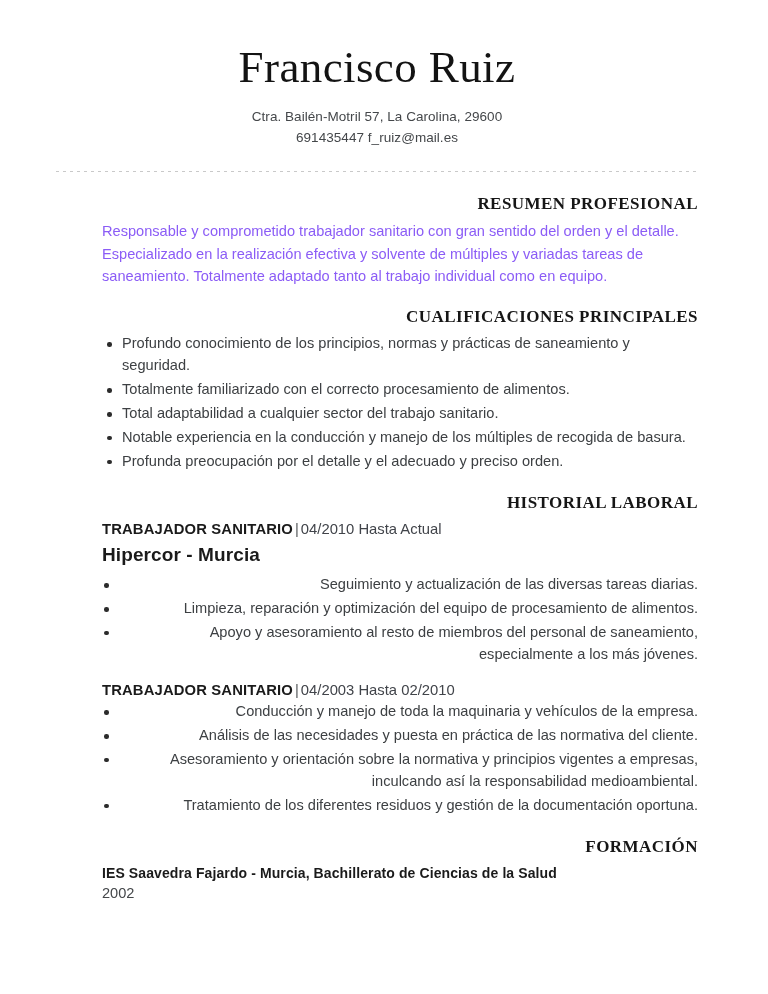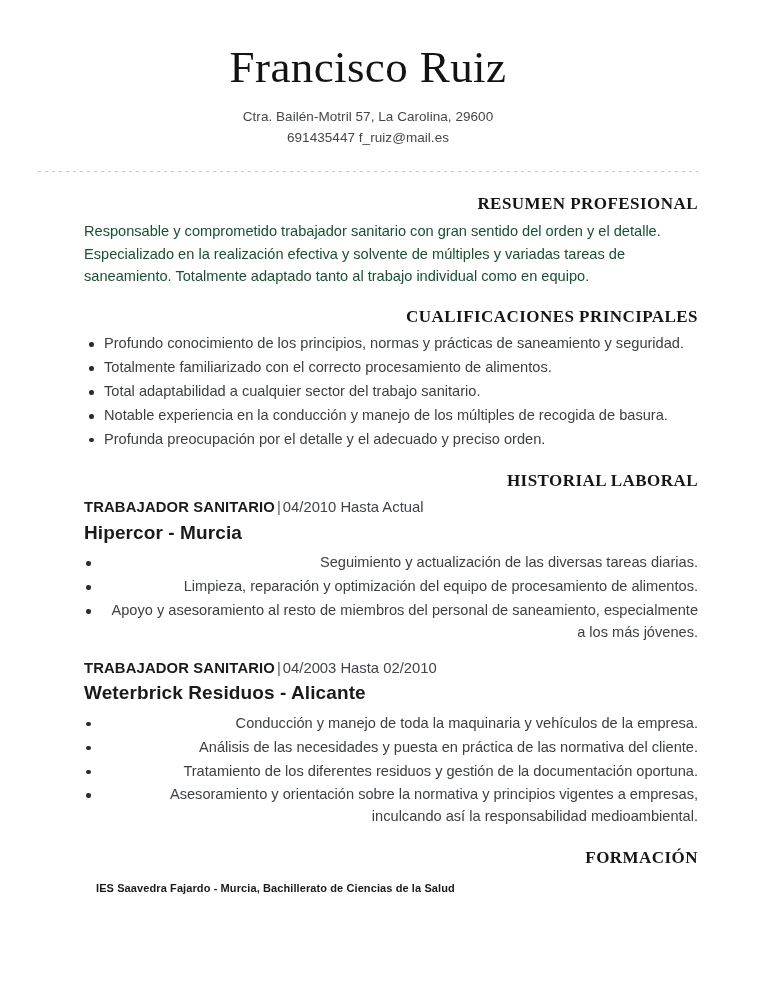--- a/index.html
+++ b/index.html
@@ -15,20 +15,21 @@
     color: #3a3a3a;
     -webkit-font-smoothing: antialiased;
   }
 
   .page {
     position: relative;
     width: 736px;
     height: 994px;
     background: #ffffff;
     box-sizing: border-box;
+    padding-left: 18px;
   }
 
   
   .header {
     padding-top: 44px;
     text-align: center;
   }
   .full-name {
     font-family: "Liberation Serif", "DejaVu Serif", serif;
     font-size: 45px;
@@ -85,21 +86,21 @@
     text-align: right;
   }
 
   .section-body {
     padding-left: 46px;
   }
 
   .summary-text {
     font-size: 14.6px;
     line-height: 1.52;
-    color: #14532d;
+    color: #8b5cf6;
     margin: 0;
     max-width: 620px;
   }
 
   
   ul.bullets {
     list-style: none;
     margin: 0;
     padding: 0;
   }
@@ -159,25 +160,25 @@
     color: #1a1a1a;
     line-height: 1.45;
     margin: 0 0 6px 0;
     letter-spacing: 0.1px;
   }
   .job .bullets { padding-left: 1px; text-align: right; }
   .job ul.bullets > li { max-width: 612px; }
 
   
   .edu-school {
-    font-size: 11px;
+    font-size: 14px;
     font-weight: 700;
     color: #1a1a1a;
     line-height: 1.45;
-    margin: 12px;
+    margin: 0;
     letter-spacing: 0.1px;
   }
   .edu-year {
     font-size: 14.6px;
     color: #44474a;
     line-height: 1.5;
     margin: 0;
   }
 </style>
 </head>
@@ -230,35 +231,35 @@
             <li>Seguimiento y actualización de las diversas tareas diarias.</li>
             <li>Limpieza, reparación y optimización del equipo de procesamiento de alimentos.</li>
             <li>Apoyo y asesoramiento al resto de miembros del personal de saneamiento, especialmente a los más jóvenes.</li>
           </ul>
         </div>
 
         <div class="job">
           <p class="job-heading">
             <span class="job-title">TRABAJADOR SANITARIO</span><span class="job-sep">|</span><span class="job-dates">04/2003 Hasta 02/2010</span>
           </p>
-          <p class="job-employer">Weterbrick Residuos - Alicante</p>
           <ul class="bullets">
             <li>Conducción y manejo de toda la maquinaria y vehículos de la empresa.</li>
             <li>Análisis de las necesidades y puesta en práctica de las normativa del cliente.</li>
+            <li>Asesoramiento y orientación sobre la normativa y principios vigentes a empresas, inculcando así la responsabilidad medioambiental.</li>
             <li>Tratamiento de los diferentes residuos y gestión de la documentación oportuna.</li>
-            <li>Asesoramiento y orientación sobre la normativa y principios vigentes a empresas, inculcando así la responsabilidad medioambiental.</li>
           </ul>
         </div>
 
       </div>
     </div>
 
     <div class="section">
       <h2 class="section-title">FORMACIÓN</h2>
       <div class="section-body">
         <div>
           <p class="edu-school">IES Saavedra Fajardo - Murcia, Bachillerato de Ciencias de la Salud</p>
+          <p class="edu-year">2002</p>
         </div>
       </div>
     </div>
 
   </div>
 </div>
 
 </body></html>

